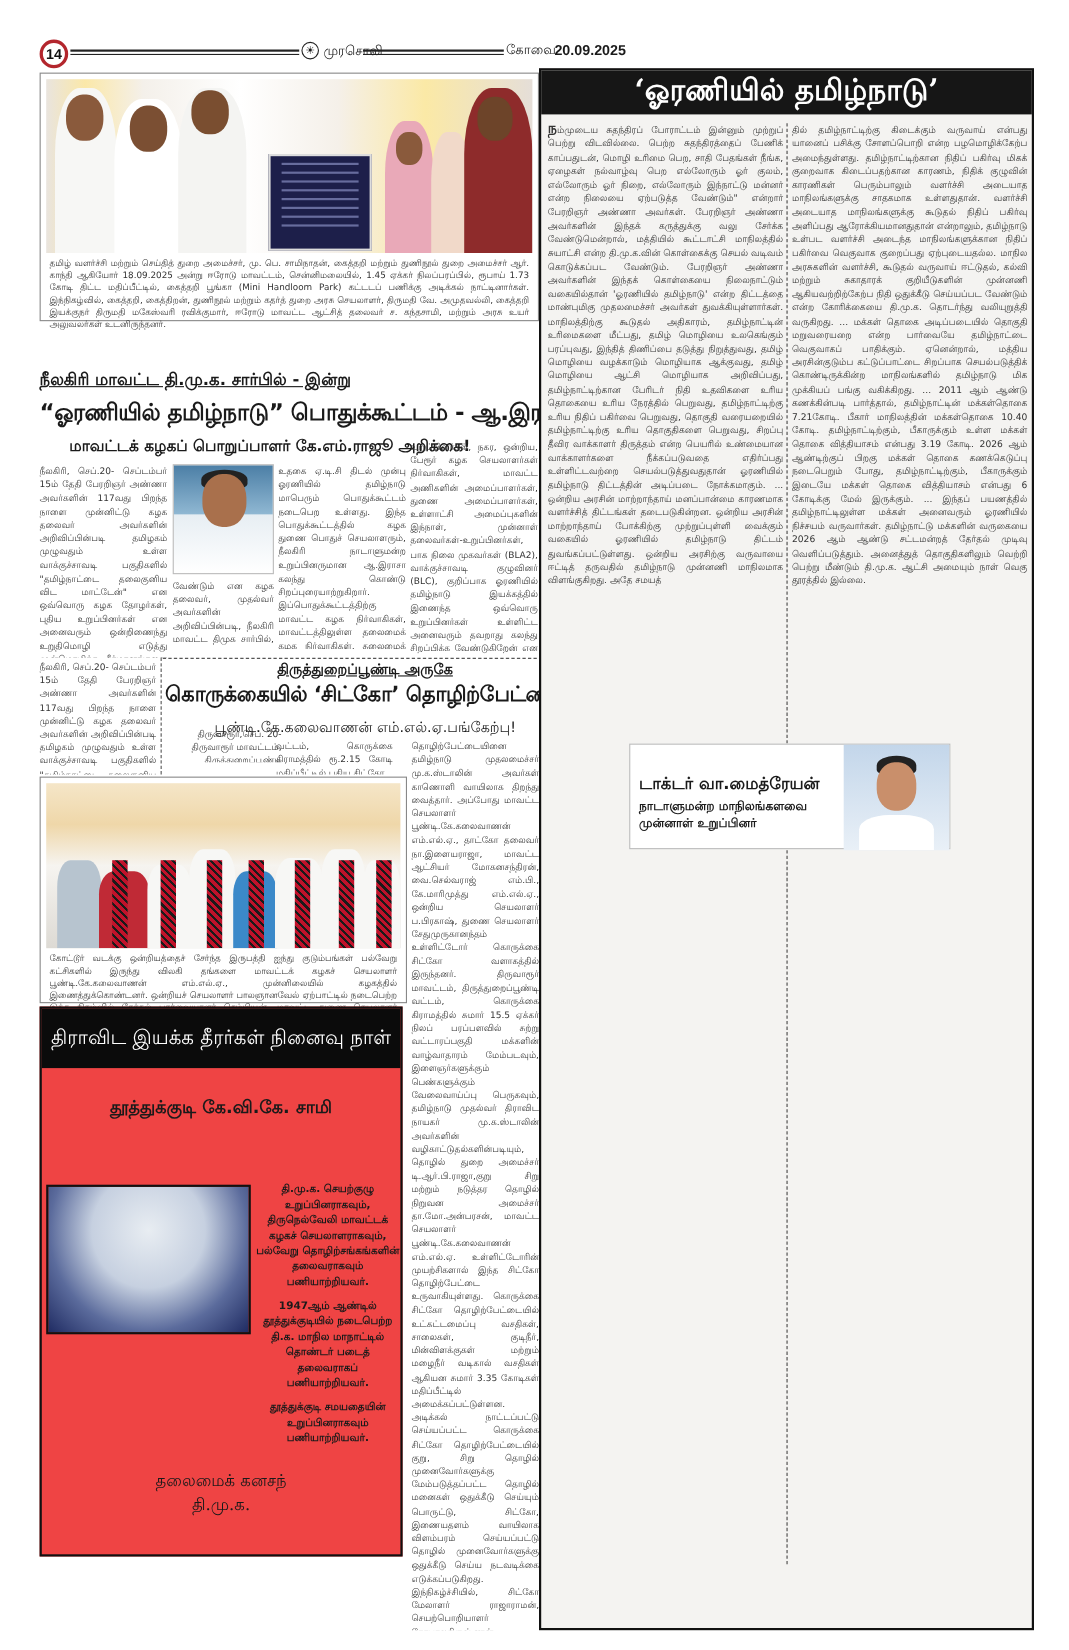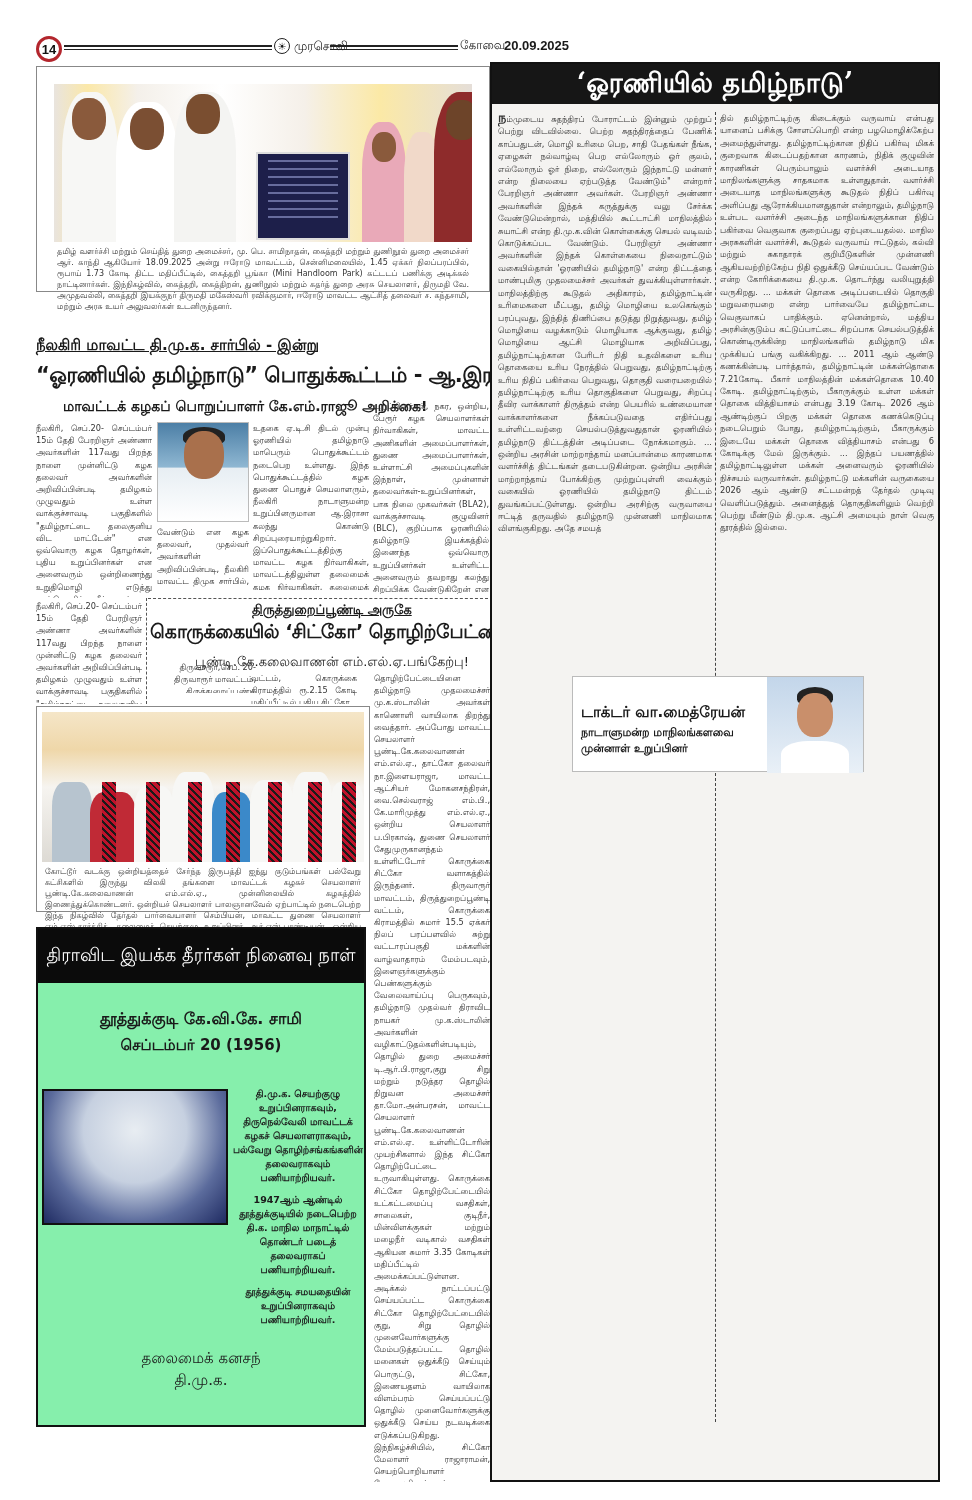--- a/index.html
+++ b/index.html
@@ -15,21 +15,21 @@
   .rule.r1 { left: 28px; width: 208px; }
   .rule.r2 { left: 294px; width: 128px; }
   .brand { position: absolute; left: 238px; top: 2px; display: flex; align-items: center; gap: 4px;
     font: 12px "DejaVu Sans", sans-serif; }
   .brand-logo { width: 16px; height: 16px; border-radius: 50%; border: 1.5px solid #222;
     display: inline-flex; align-items: center; justify-content: center; font-size: 10px; }
   .edition { position: absolute; left: 424px; top: 2px; font: 12px "DejaVu Sans", sans-serif; }
   .pdate { position: absolute; left: 468px; top: 2px; font: bold 13px "Liberation Sans", sans-serif; }
 
   
-  .photo-box { position: absolute; left: 36px; top: 66px; width: 454px; height: 226px; border: 1px solid #888; padding: 17px; background:#fff;}
+  .photo-box { position: absolute; left: 36px; top: 66px; width: 454px; height: 226px; border: 1px solid #888; padding: 5px; background:#fff;}
   .photo1 { width: 100%; height: 158px; position: relative; overflow: hidden;
     background: linear-gradient(90deg,#e9e4de 0%,#fbe8a9 8%,#f4f0ea 20%,#fff 40%,#f5f0e9 60%,#fbe9a6 78%,#e5ded8 100%); }
   .ph-person { position: absolute; bottom: 0; border-radius: 40% 40% 0 0; }
   .plaque { position: absolute; left: 202px; top: 68px; width: 94px; height: 88px; background: #1d1f4a; border: 2px solid #ddd; }
   .plaque-line { height: 2px; background: #9aa0d6; margin: 6px 10px 0; opacity:.6;}
   .caption { font: 8px/11px "DejaVu Sans", sans-serif; color: #333; padding: 4px 3px 0; text-align: justify; }
 
   .kicker { position: absolute; left: 36px; top: 336px; font: bold 15px "DejaVu Sans", sans-serif; text-decoration: underline; }
   .headline-big { position: absolute; left: 36px; top: 362px; width: 452px; font: bold 21px/26px "DejaVu Sans", sans-serif; letter-spacing: -0.5px; white-space: nowrap; }
   .subhead { position: absolute; left: 63px; top: 398px; font: bold 14px "DejaVu Sans", sans-serif; }
@@ -47,21 +47,21 @@
   .headline2 { position: absolute; left: 150px; top: 620px; font: bold 19px "DejaVu Sans", sans-serif; letter-spacing:-0.5px; white-space: nowrap;}
   .subhead2 { position: absolute; left: 195px; top: 654px; font: 13px "DejaVu Sans", sans-serif; }
 
   .photo2-box { position: absolute; left: 36px; top: 706px; width: 334px; height: 206px; border: 1px solid #888; padding: 5px; background:#fff;}
   .photo2 { width: 100%; height: 150px; position: relative; overflow:hidden;
     background: linear-gradient(180deg,#f5e6c8 0%,#efd7a9 25%,#f6f4f0 50%,#dddad4 100%); }
   .scarf { position:absolute; bottom:0; width:14px; height:80px;
     background: repeating-linear-gradient(45deg,#c0122a 0 3px,#1a1a1a 3px 5px); }
   .shirt { position:absolute; bottom:0; background:#f7f7f5; border-radius:30% 30% 0 0; }
 
-  .memorial { position: absolute; left: 36px; top: 915px; width: 330px; height: 500px; border: 2px solid #111; background:#86efac;margin-top:12px;}
+  .memorial { position: absolute; left: 36px; top: 915px; width: 330px; height: 500px; border: 2px solid #111; background:#ef4444;}
   .mem-bar { height: 54px; background: #0b0b0b; color: #fff; font: 18px "DejaVu Serif", serif; display:flex; align-items:center; justify-content:center; }
   .mem-name { text-align: center; font: bold 16px "DejaVu Sans", sans-serif; margin-top: 26px; }
   .mem-date { text-align: center; font: bold 15px "DejaVu Sans", sans-serif; margin-top: 6px; }
   .mem-photo { position: absolute; left: 4px; top: 160px; width: 186px; height: 136px;
     background: radial-gradient(ellipse at 50% 30%,#e8edf2 0%,#c6d0e0 40%,#5b6b9c 70%,#1f2b62 100%); border:2px solid #111;}
   .mem-bio { position: absolute; left: 194px; top: 158px; width: 132px; text-align: center; font: bold 9.5px/14px "DejaVu Sans", sans-serif; }
   .mem-bio p { margin-bottom: 8px; }
   .mem-sign { position: absolute; left: 0; width: 100%; top: 418px; text-align:center; font: 15px/22px "DejaVu Serif", serif; }
 
   
@@ -163,21 +163,20 @@
     <div class="scarf" style="left:226px;"></div>
     <div class="scarf" style="left:266px;"></div>
     <div class="scarf" style="left:300px;"></div>
   </div>
   <p class="caption">கோட்டூர் வடக்கு ஒன்றியத்தைச் சேர்ந்த இருபத்தி ஐந்து குடும்பங்கள் பல்வேறு கட்சிகளில் இருந்து விலகி தங்களை மாவட்டக் கழகச் செயலாளர் பூண்டி.கே.கலைவாணன் எம்.எல்.ஏ., முன்னிலையில் கழகத்தில் இணைத்துக்கொண்டனர். ஒன்றியச் செயலாளர் பாலஞானவேல் ஏற்பாட்டில் நடைபெற்ற இந்த நிகழ்வில் தேர்தல் பார்வையாளர் செம்பியன், மாவட்ட துணை செயலாளர் எம்.எஸ்.கார்த்திக், தலைமைச் செயற்குழு உறுப்பினர் ஆர்.எஸ்.பாண்டியன், ஒன்றிய செயலாளர்கள் வீ.எஸ்.ஆர்.தேவதாஸ், பா.பிரகாஷ், இரா.மனோகரன் உள்ளிட்டோர் பங்கேற்றனர்.</p>
 </section>
 
 <section class="memorial">
   <div class="mem-bar">திராவிட இயக்க தீரர்கள் நினைவு நாள்</div>
   <div class="mem-name">தூத்துக்குடி கே.வி.கே. சாமி</div>
-  <div class="mem-date">செப்டம்பர் 20 (1956)</div>
   <div class="mem-photo"></div>
   <div class="mem-bio">
     <p>தி.மு.க. செயற்குழு உறுப்பினராகவும், திருநெல்வேலி மாவட்டக் கழகச் செயலாளராகவும், பல்வேறு தொழிற்சங்கங்களின் தலைவராகவும் பணியாற்றியவர்.</p>
     <p>1947ஆம் ஆண்டில் தூத்துக்குடியில் நடைபெற்ற தி.க. மாநில மாநாட்டில் தொண்டர் படைத் தலைவராகப் பணியாற்றியவர்.</p>
     <p>தூத்துக்குடி சமயதையின் உறுப்பினராகவும் பணியாற்றியவர்.</p>
   </div>
   <div class="mem-sign">
     <div>தலைமைக் கனசந்</div>
     <div>தி.மு.க.</div>
   </div>

